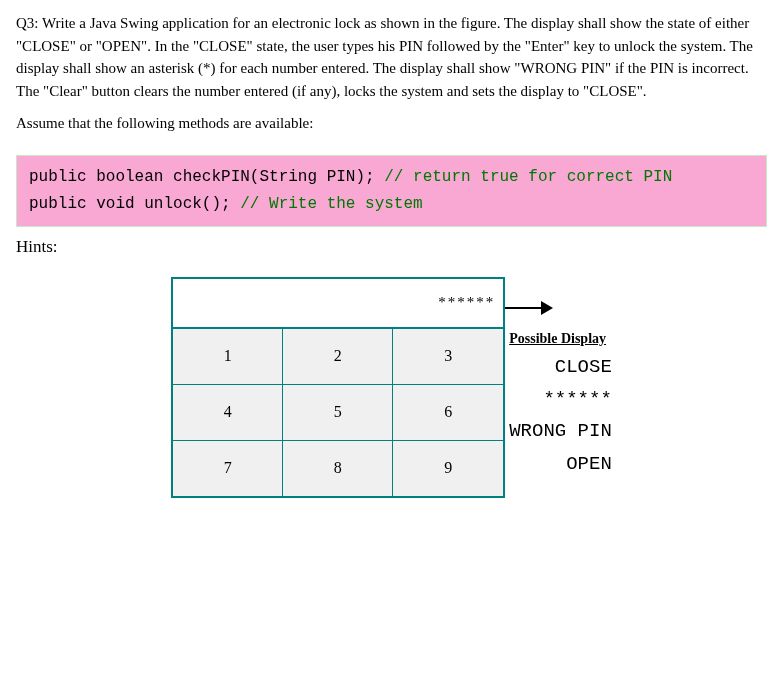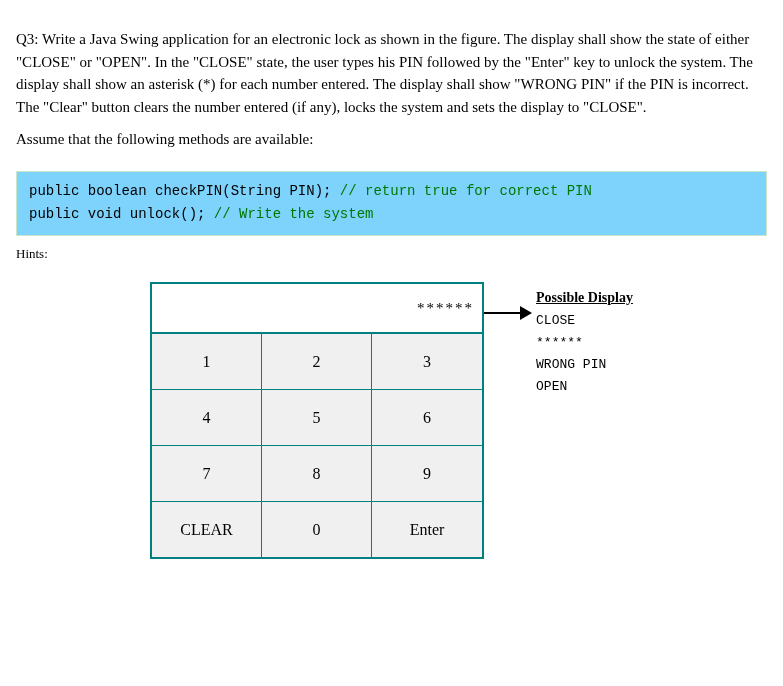--- a/index.html
+++ b/index.html
@@ -7,44 +7,43 @@
       font-family: "Times New Roman", Times, serif;
       font-size: 15px;
       background: #ffffff;
       color: #000000;
       padding: 12px 16px;
       width: 783px;
     }
     .question-text {
       line-height: 1.5;
       margin-bottom: 10px;
-      margin-top: 16px;
     }
     .assume-text {
       margin-bottom: 20px;
       line-height: 1.5;
     }
     .code-block {
-      background-color: #7dd3fc;
+      background-color: #f9a8d4;
       border: 1px solid #c8e6c8;
       padding: 8px 12px;
       margin-bottom: 10px;
       font-family: "Courier New", Courier, monospace;
-      font-size: 14px;
+      font-size: 16px;
       line-height: 1.7;
     }
     .code-comment {
       color: #007700;
     }
     .hints-section {
       margin-bottom: 20px;
     }
     .hints-title {
       margin-bottom: 4px;
-      font-size: 13px;
+      font-size: 17px;
     }
     .hints-list {
       list-style: disc;
       padding-left: 30px;
       line-height: 1.6;
     }
     .hints-list li {
       margin-bottom: 4px;
     }
     .diagram-area {
@@ -90,42 +89,44 @@
       font-size: 16px;
       border-right: 1px solid #008080;
       background: #f0f0f0;
       cursor: pointer;
     }
     .key-cell:last-child {
       border-right: none;
     }
     .arrow-display {
       display: flex;
+      flex-direction: column;
       align-items: flex-start;
       margin-left: 0px;
       margin-top: 0px;
     }
     .arrow-svg {
       margin-top: 16px;
     }
     .possible-display {
       margin-top: 4px;
       margin-left: 4px;
       font-size: 14px;
       line-height: 1.7;
       font-family: "Times New Roman", Times, serif;
     }
     .possible-display-title {
       font-weight: bold;
       text-decoration: underline;
     }
     .possible-display-items {
       font-family: "Courier New", Courier, monospace;
-      font-size: 13px;
+      font-size: 19px;
       white-space: pre;
+      text-align: right;
     }
   </style>
 </head>
 <body>
 
 <p class="question-text">Q3: Write a Java Swing application for an electronic lock as shown in the figure. The display shall show the state of either "CLOSE" or "OPEN". In the "CLOSE" state, the user types his PIN followed by the "Enter" key to unlock the system. The display shall show an asterisk (*) for each number entered. The display shall show "WRONG PIN" if the PIN is incorrect. The "Clear" button clears the number entered (if any), locks the system and sets the display to "CLOSE".</p>
 
 <p class="assume-text">Assume that the following methods are available:</p>
 
 <div class="code-block">
@@ -156,25 +157,20 @@
     <div class="keypad-row">
       <div class="key-cell">4</div>
       <div class="key-cell">5</div>
       <div class="key-cell">6</div>
     </div>
     <div class="keypad-row">
       <div class="key-cell">7</div>
       <div class="key-cell">8</div>
       <div class="key-cell">9</div>
     </div>
-    <div class="keypad-row">
-      <div class="key-cell">CLEAR</div>
-      <div class="key-cell">0</div>
-      <div class="key-cell">Enter</div>
-    </div>
   </div>
 
   <div class="arrow-display">
     <svg class="arrow-svg" width="48" height="30" viewBox="0 0 48 30">
       <line x1="0" y1="15" x2="36" y2="15" stroke="#000" stroke-width="2"></line>
       <polygon points="36,8 48,15 36,22" fill="#000"></polygon>
     </svg>
     <div class="possible-display">
       <div class="possible-display-title">Possible Display</div>
       <div class="possible-display-items">CLOSE

